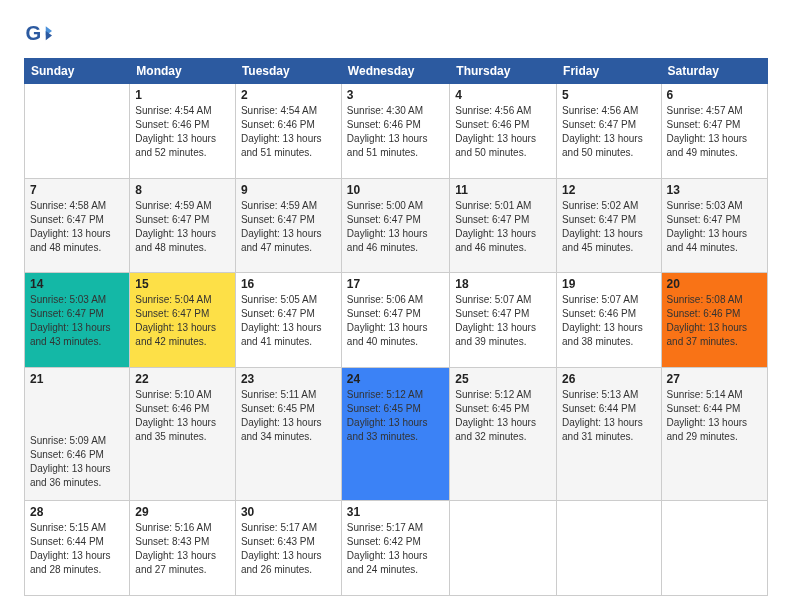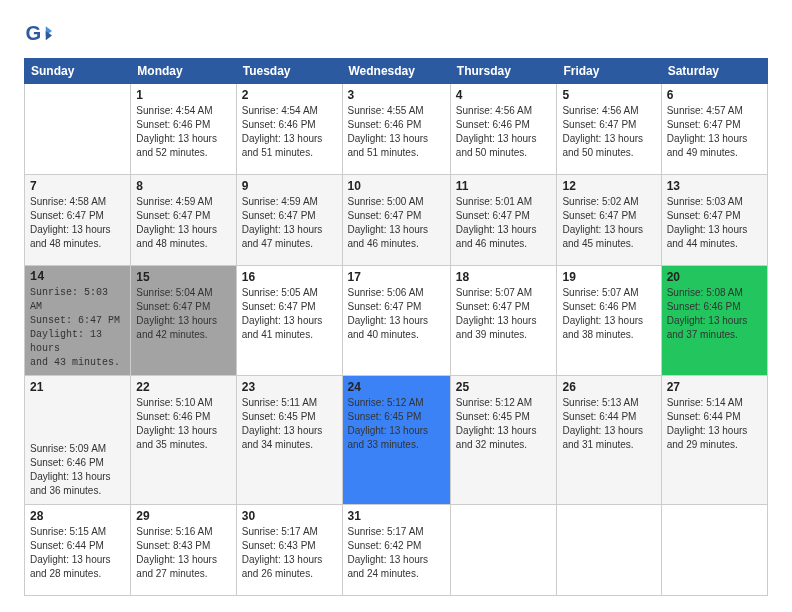--- a/index.html
+++ b/index.html
@@ -137,21 +137,21 @@
           </td>
           <td style="background: rgb(255, 255, 255);">
             <span class="day-num">2</span>
             <div class="day-info" style="white-space: pre-line;">Sunrise: 4:54 AM
 Sunset: 6:46 PM
 Daylight: 13 hours
 and 51 minutes.</div>
           </td>
           <td style="background: rgb(255, 255, 255);">
             <span class="day-num">3</span>
-            <div class="day-info" style="white-space: pre-line;">Sunrise: 4:55 AM
+            <div class="day-info" style="white-space: pre-line;">Sunrise: 4:30 AM
 Sunset: 6:46 PM
 Daylight: 13 hours
 and 51 minutes.</div>
           </td>
           <td style="background: rgb(255, 255, 255);">
             <span class="day-num">4</span>
             <div class="day-info" style="white-space: pre-line;">Sunrise: 4:56 AM
 Sunset: 6:46 PM
 Daylight: 13 hours
 and 50 minutes.</div>
@@ -216,28 +216,28 @@
           </td>
           <td style="background: rgb(245, 245, 245);">
             <span class="day-num">13</span>
             <div class="day-info" style="white-space: pre-line;">Sunrise: 5:03 AM
 Sunset: 6:47 PM
 Daylight: 13 hours
 and 44 minutes.</div>
           </td>
         </tr>
         <tr>
-          <td style="background: #a3a3a3; font-family: Liberation Mono, monospace;">
+          <td style="background: #14b8a6;">
             <span class="day-num">14</span>
             <div class="day-info" style="white-space: pre-line;">Sunrise: 5:03 AM
 Sunset: 6:47 PM
 Daylight: 13 hours
 and 43 minutes.</div>
           </td>
-          <td style="background: #a3a3a3;">
+          <td style="background: #fde047;">
             <span class="day-num">15</span>
             <div class="day-info" style="white-space: pre-line;">Sunrise: 5:04 AM
 Sunset: 6:47 PM
 Daylight: 13 hours
 and 42 minutes.</div>
           </td>
           <td style="background: rgb(255, 255, 255);">
             <span class="day-num">16</span>
             <div class="day-info" style="white-space: pre-line;">Sunrise: 5:05 AM
 Sunset: 6:47 PM
@@ -258,21 +258,21 @@
 Daylight: 13 hours
 and 39 minutes.</div>
           </td>
           <td style="background: rgb(255, 255, 255);">
             <span class="day-num">19</span>
             <div class="day-info" style="white-space: pre-line;">Sunrise: 5:07 AM
 Sunset: 6:46 PM
 Daylight: 13 hours
 and 38 minutes.</div>
           </td>
-          <td style="background: #22c55e;">
+          <td style="background: #f97316;">
             <span class="day-num">20</span>
             <div class="day-info" style="white-space: pre-line;">Sunrise: 5:08 AM
 Sunset: 6:46 PM
 Daylight: 13 hours
 and 37 minutes.</div>
           </td>
         </tr>
         <tr>
           <td style="background: rgb(245, 245, 245);">
             <span class="day-num">21</span>

